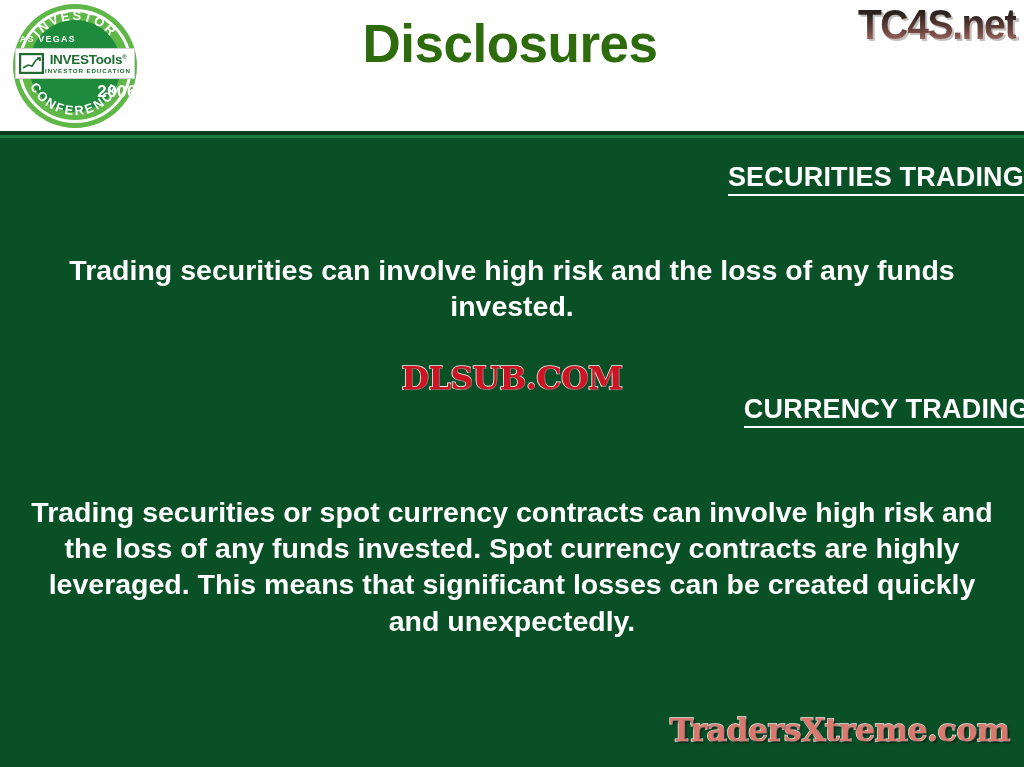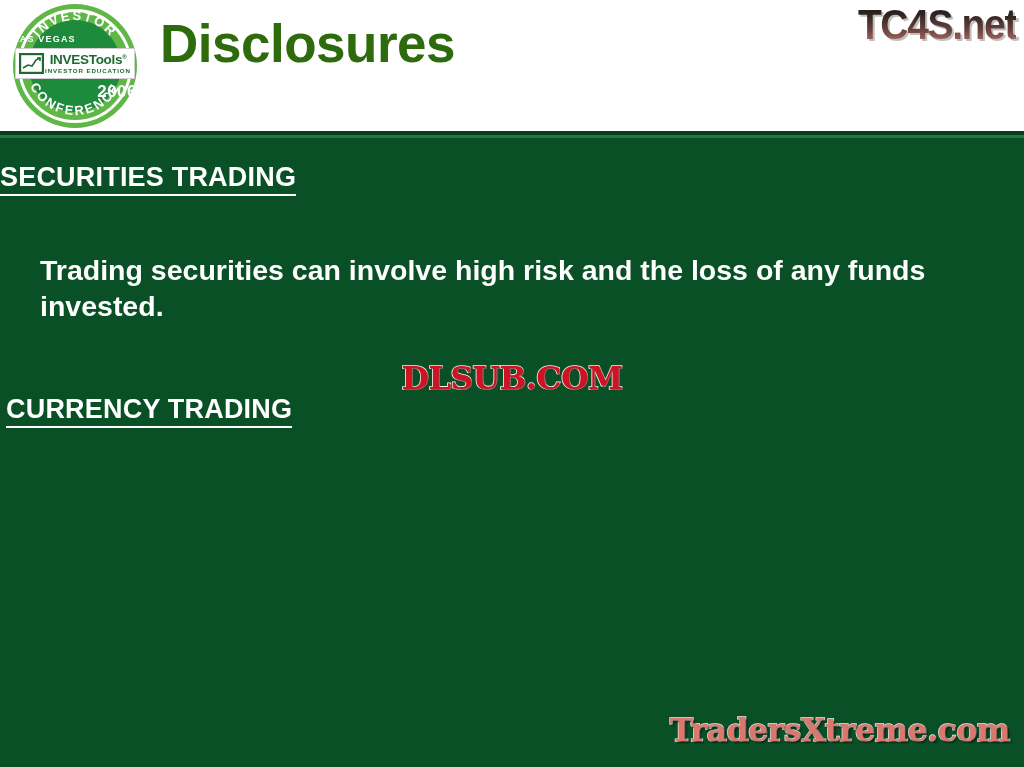--- a/index.html
+++ b/index.html
@@ -144,21 +144,21 @@
     font-weight: bold;
     letter-spacing: 0.5px;
     font-family: "Liberation Sans", sans-serif;
   }
 
   
   .slide-title {
     position: absolute;
     left: 160px; top: 16px;
     width: 700px;
-    text-align: left;
+    text-align: center;
     color: #2e6b0d;
     font-size: 53px;
     font-weight: bold;
     font-family: "Liberation Sans", sans-serif;
     letter-spacing: -0.5px;
     line-height: 1.05;
   }
 
   
   .tc4s-logo {
@@ -194,40 +194,40 @@
     position: absolute;
     left: 0; top: 138px;
     width: 1024px;
     height: 629px;
     background: #0a5027;
   }
 
   .heading {
     position: absolute;
     width: 1024px;
-    text-align: left;
+    text-align: right;
     color: #ffffff;
     font-weight: bold;
     font-size: 27px;
     font-family: "Liberation Sans", sans-serif;
     letter-spacing: 0.2px;
   }
   .heading .ul {
     border-bottom: 2px solid #ffffff;
     padding-bottom: 2px;
   }
   #heading-securities { top: 24px; }
   #heading-currency  { top: 256px; padding-left: 6px; }
 
   .para {
     position: absolute;
     color: #ffffff;
     font-weight: bold;
     font-family: "Liberation Sans", sans-serif;
-    text-align: left;
+    text-align: center;
     line-height: 1.27;
     white-space: pre-line;
   }
   #para-securities {
     left: 40px; top: 114px;
     width: 944px;
     font-size: 28.5px;
   }
   #para-currency {
     left: 26px; top: 356px;
@@ -323,17 +323,18 @@
     </div>
 
     <div class="para" id="para-securities">Trading securities can involve high risk and the loss of any funds invested.</div>
 
     <div class="dlsub-mark">DLSUB.COM</div>
 
     <div class="heading" id="heading-currency">
       <span class="ul">CURRENCY TRADING</span>
     </div>
 
+    <div class="para" id="para-currency">Trading securities or spot currency contracts can involve high risk and the loss of any funds invested.  Spot currency contracts are highly leveraged.  This means that significant losses can be created quickly and unexpectedly.</div>
 
     <div class="tx-logo">TradersXtreme.com</div>
   </div>
 
 </div>
 
 </body></html>

